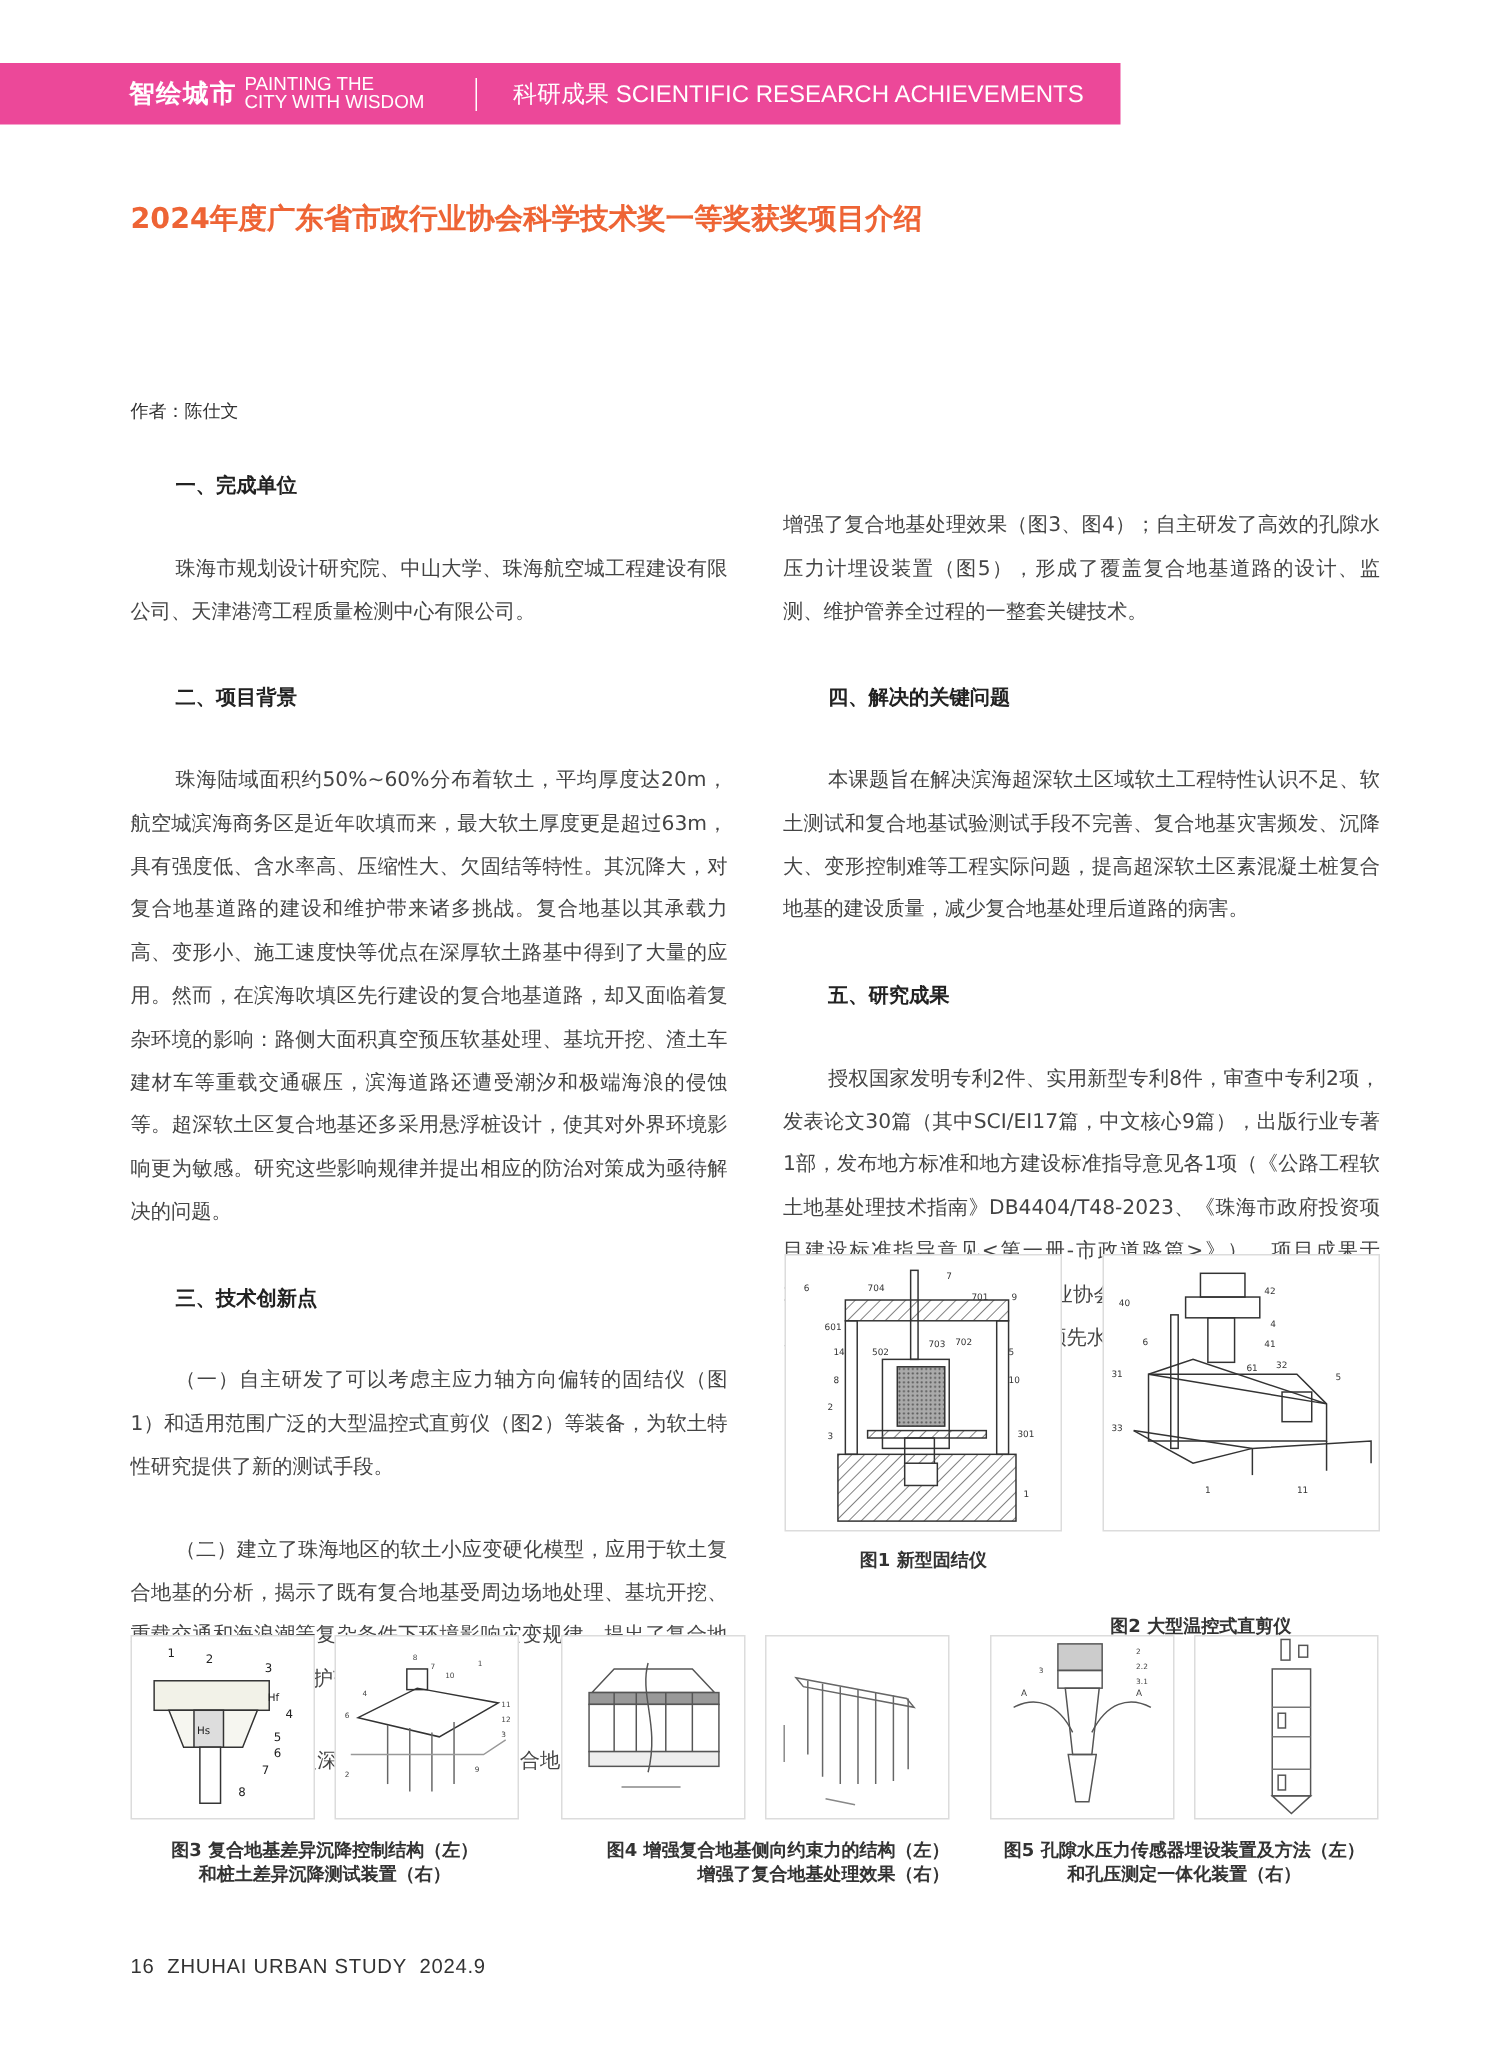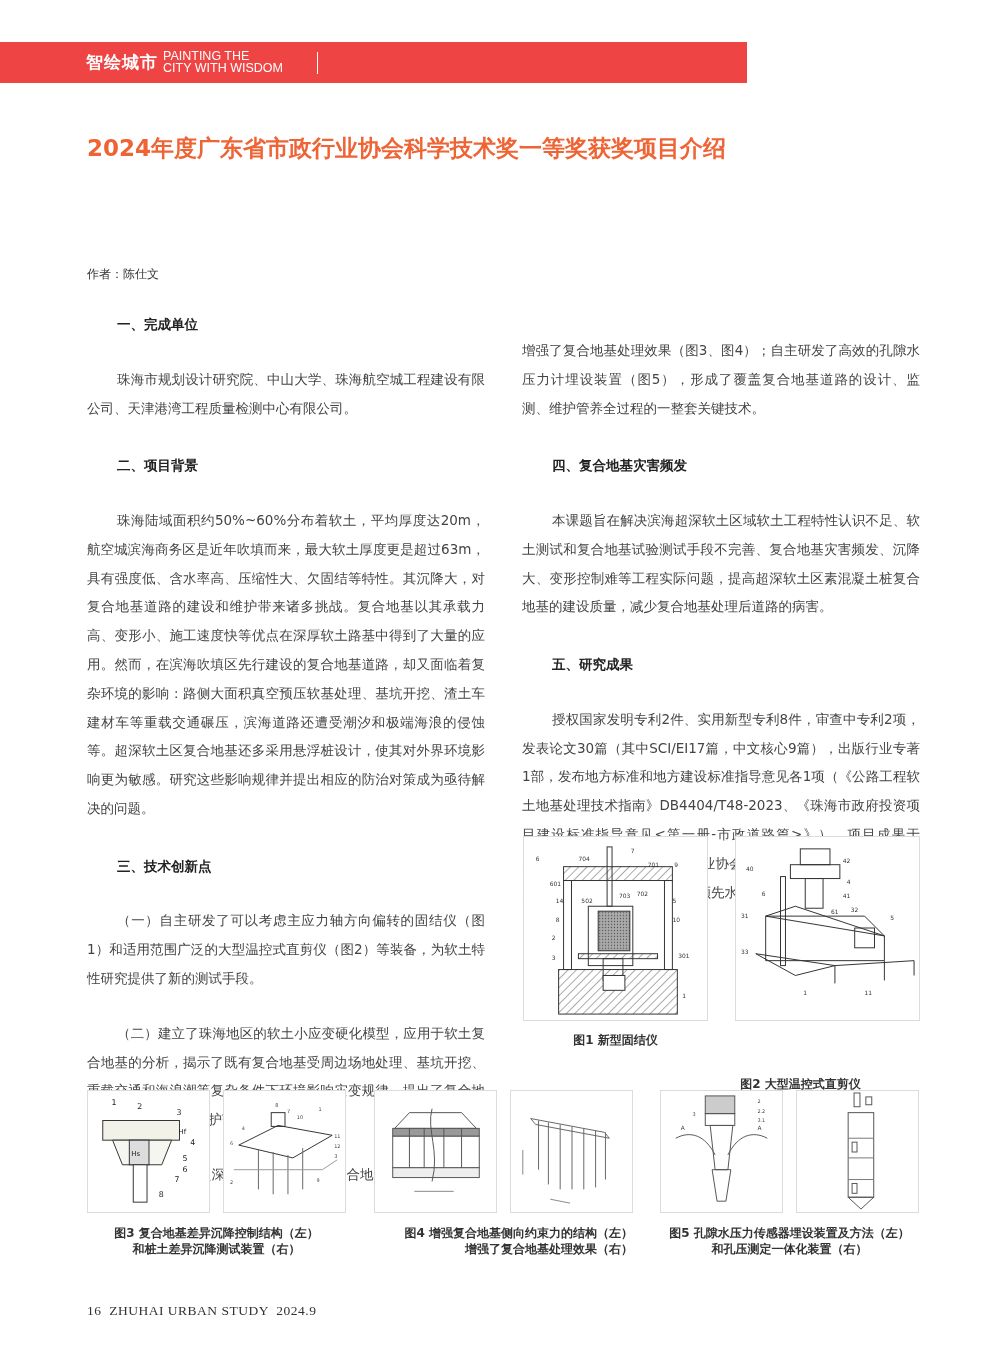--- a/index.html
+++ b/index.html
@@ -1,52 +1,53 @@
 <!DOCTYPE html>
 <html><head>
 <meta charset="utf-8">
 <style>
   * { box-sizing: border-box; margin: 0; padding: 0; }
   html, body { width: 1006px; height: 1365px; background: #ffffff; overflow: hidden; }
   body { position: relative; font-family: "DejaVu Sans", sans-serif; color: #3a3a3a; }
 
-  .header-bar { position: absolute; left: 0; top: 42px; width: 747px; height: 41px; background: #ef4444; color: #fff; }
+  .header-bar { position: absolute; left: 0; top: 42px; width: 747px; height: 41px; background: #ec4899; color: #fff; }
   .brand-cn { position: absolute; left: 86px; top: 9px; font-size: 17px; font-weight: bold; letter-spacing: 1px; }
   .brand-en { position: absolute; left: 163px; top: 8px; font-family: "Liberation Sans", sans-serif; font-size: 12.5px; line-height: 12px; }
   .header-divider { position: absolute; left: 317px; top: 10px; width: 1px; height: 22px; background: #fff; }
   .section-label { position: absolute; left: 342px; top: 11px; font-size: 16px; font-family: "Liberation Sans", sans-serif; white-space: nowrap; }
 
-  .kicker { position: absolute; left: 87px; top: 133px; font-size: 23px; font-weight: bold; color: #ee6435; white-space: nowrap; }
+  .kicker { position: absolute; left: 87px; top: 133px; font-size: 19px; font-weight: bold; color: #ee6435; white-space: nowrap; }
   .title { position: absolute; left: 86px; top: 160px; font-size: 41px; font-weight: bold; color: #ee6435; line-height: 50px; letter-spacing: 0.5px; }
   .author { position: absolute; left: 87px; top: 266px; font-size: 12px; color: #333; }
 
   .col { position: absolute; top: 310px; width: 398px; font-size: 13.5px; line-height: 28.8px; color: #444; }
   .col-left { left: 87px; }
   .col-right { left: 522px; }
   .h { font-weight: bold; color: #222; padding-left: 30px; }
   .p { text-indent: 30px; text-align: justify; margin-top: 26px; }
   .p.noindent { text-indent: 0; }
   .gap { height: 28.8px; }
 
   .fig { position: absolute; border: 1px solid #dcdcdc; background: #fff; overflow: hidden; }
   .fig svg { width: 100%; height: 100%; display: block; }
   .caption { position: absolute; font-size: 12px; font-weight: bold; color: #333; text-align: center; line-height: 16px; }
 
-  .footer { position: absolute; left: 87px; top: 1303px; font-family: Liberation Serif, serif; font-size: 13.5px; color: #333; letter-spacing: 0.5px; white-space: pre; }
+  .footer { position: absolute; left: 87px; top: 1303px; font-family: Liberation Sans, sans-serif; font-size: 13.5px; color: #333; letter-spacing: 0.5px; white-space: pre; }
 </style>
 </head>
 <body>
 
 <div class="header-bar">
   <span class="brand-cn">智绘城市</span>
   <span class="brand-en">
     <span>PAINTING THE</span><br>
     <span>CITY WITH WISDOM</span>
   </span>
   <span class="header-divider"></span>
+  <span class="section-label">科研成果 SCIENTIFIC RESEARCH ACHIEVEMENTS</span>
 </div>
 
 <div class="kicker">2024年度广东省市政行业协会科学技术奖一等奖获奖项目介绍</div>
 <div class="title">
 </div>
 <div class="author">作者：陈仕文</div>
 
 <div class="col col-left">
   <div class="h">一、完成单位</div>
   <div class="p">珠海市规划设计研究院、中山大学、珠海航空城工程建设有限公司、天津港湾工程质量检测中心有限公司。</div>
@@ -56,21 +57,21 @@
   <div class="gap"></div>
   <div class="h">三、技术创新点</div>
   <div class="p">（一）自主研发了可以考虑主应力轴方向偏转的固结仪（图1）和适用范围广泛的大型温控式直剪仪（图2）等装备，为软土特性研究提供了新的测试手段。</div>
   <div class="p">（二）建立了珠海地区的软土小应变硬化模型，应用于软土复合地基的分析，揭示了既有复合地基受周边场地处理、基坑开挖、重载交通和海浪潮等复杂条件下环境影响灾变规律，提出了复合地基道路的安全开发保护范围。</div>
   <div class="p">（三）改进了超深软土区素混凝土桩复合地基设计方法，</div>
 </div>
 
 <div class="col col-right">
   <div class="p noindent">增强了复合地基处理效果（图3、图4）；自主研发了高效的孔隙水压力计埋设装置（图5），形成了覆盖复合地基道路的设计、监测、维护管养全过程的一整套关键技术。</div>
   <div class="gap"></div>
-  <div class="h">四、复合地基灾害频发</div>
+  <div class="h">四、解决的关键问题</div>
   <div class="p">本课题旨在解决滨海超深软土区域软土工程特性认识不足、软土测试和复合地基试验测试手段不完善、复合地基灾害频发、沉降大、变形控制难等工程实际问题，提高超深软土区素混凝土桩复合地基的建设质量，减少复合地基处理后道路的病害。</div>
   <div class="gap"></div>
   <div class="h">五、研究成果</div>
   <div class="p">授权国家发明专利2件、实用新型专利8件，审查中专利2项，发表论文30篇（其中SCI/EI17篇，中文核心9篇），出版行业专著1部，发布地方标准和地方建设标准指导意见各1项（《公路工程软土地基处理技术指南》DB4404/T48-2023、《珠海市政府投资项目建设标准指导意见&lt;第一册-市政道路篇&gt;》）。项目成果于2024年4月通过广东省市政行业协会组织的科技成果鉴定，鉴定委员会认为该研究成果达到国际领先水平。</div>
 </div>
 
 <div class="fig" style="left:523px; top:836px; width:185px; height:185px;">
   <svg viewBox="0 0 185 185">
     <defs>
       <pattern id="hatch" width="6" height="6" patternUnits="userSpaceOnUse" patternTransform="rotate(45)">

